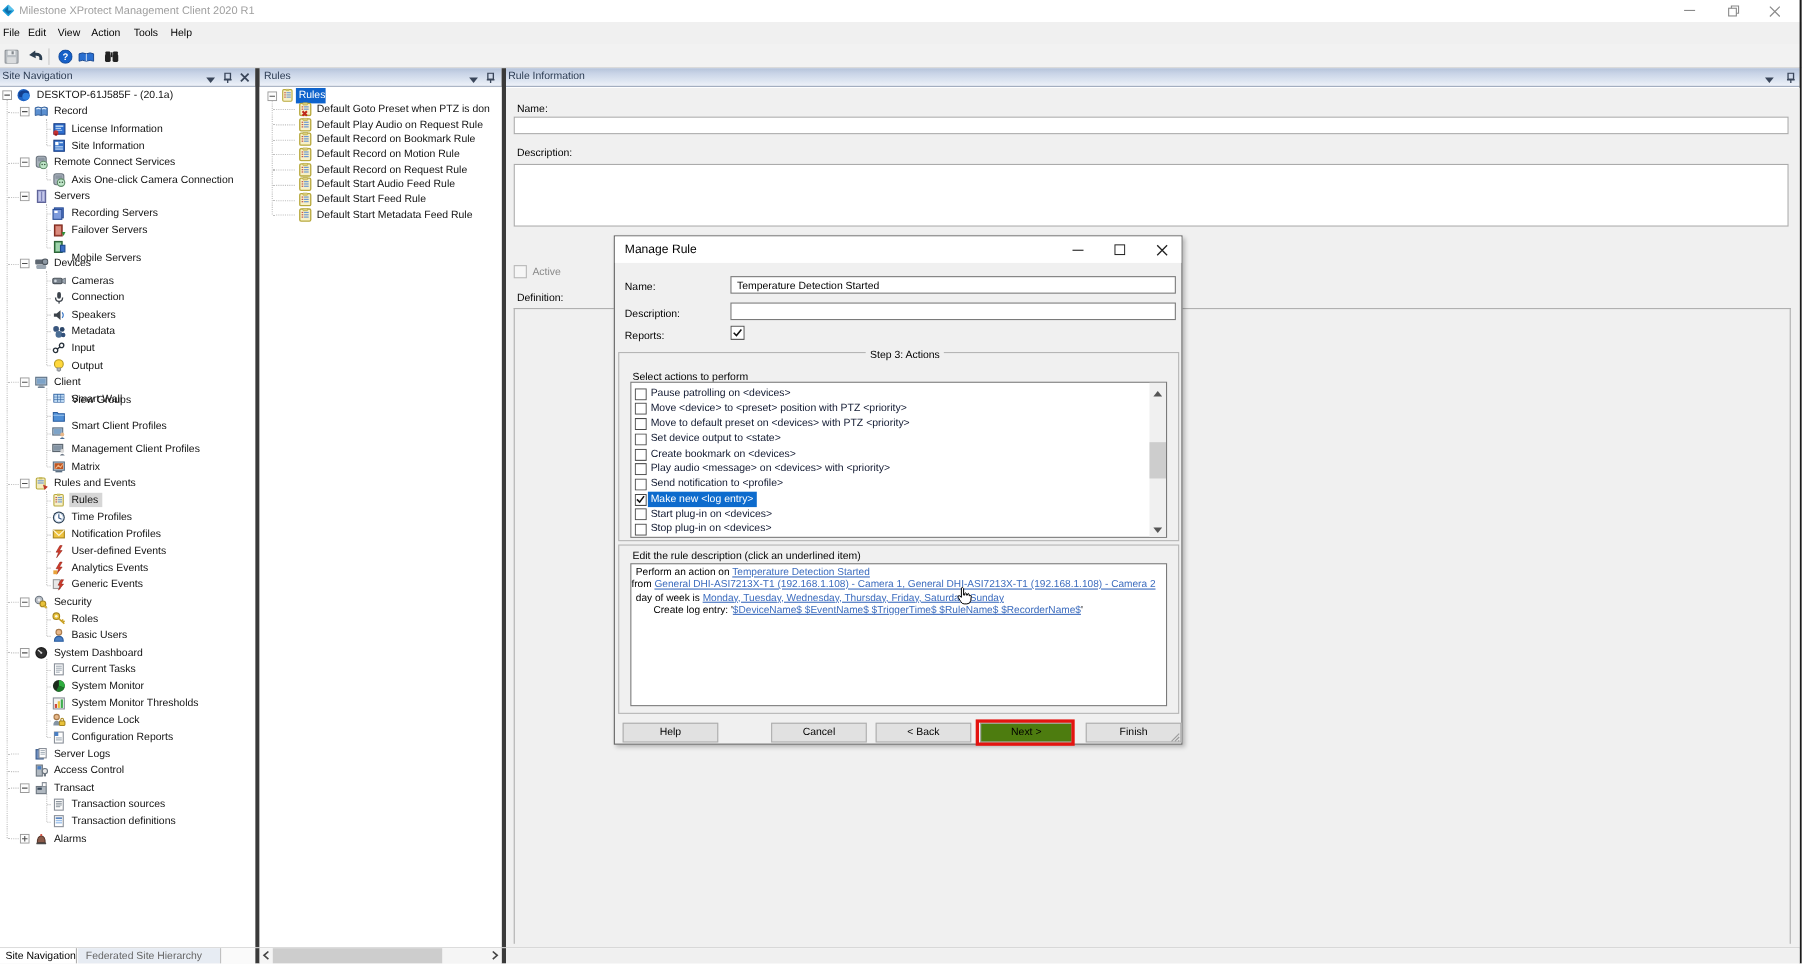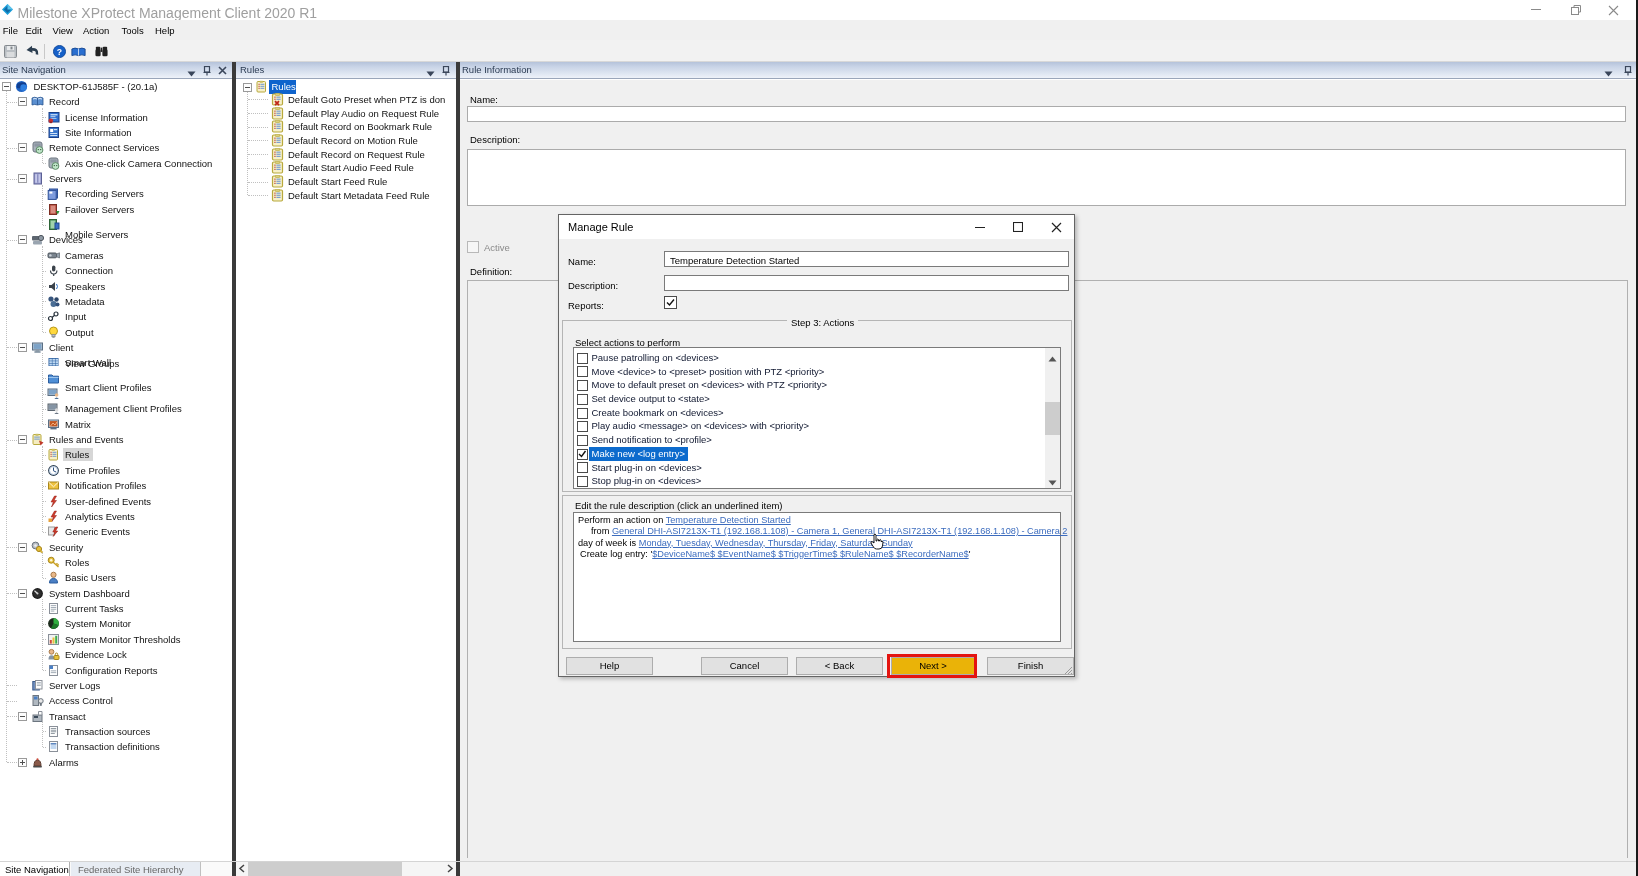--- a/index.html
+++ b/index.html
@@ -8,21 +8,21 @@
 .tree-txt{position:absolute;font-size:9.5px;line-height:15px;white-space:nowrap;color:#111}
 .lnk{color:#3c6cbe;text-decoration:underline}
 </style></head><body>
 
 <div class="ab" style="left:0;top:0;width:1638px;height:20px;background:#ffffff"></div>
 <div class="ab" style="left:1.5px;top:4px"><svg width="11" height="11" viewBox="0 0 14 14">
       <path d="M7 0 L14 7 L7 14 L0 7 Z" fill="#1a9cd8"></path>
       <path d="M7 2.5 L11.5 7 L7 11.5 L2.5 7 Z" fill="#0f6ca8"></path>
       <path d="M7 0 L14 7 L7 7 Z" fill="#5cc4ec"></path>
     </svg></div>
-<div class="ab" style="left:17.5px;top:4.5px;font-size:14px;color:#9f9f9f">Milestone XProtect Management Client 2020 R1</div>
+<div class="ab" style="left:17.5px;top:4.5px;font-size:10px;color:#9f9f9f">Milestone XProtect Management Client 2020 R1</div>
 <div class="ab" style="left:1531px;top:9px;width:10px;height:1.4px;background:#8a8a8a"></div>
 <div class="ab" style="left:1570px;top:4px"><svg width="12" height="12">
       <rect x="1.5" y="3.5" width="7" height="7" fill="none" stroke="#8a8a8a" stroke-width="1"></rect>
       <path d="M4 3.5 L4 1.5 L10.5 1.5 L10.5 8 L8.5 8" fill="none" stroke="#8a8a8a" stroke-width="1"></path>
     </svg></div>
 <div class="ab" style="left:1608px;top:5px"><svg width="11" height="11">
       <path d="M1 1 L10 10 M10 1 L1 10" stroke="#8a8a8a" stroke-width="1.1"></path>
     </svg></div>
 <div class="ab" style="left:0;top:20px;width:1638px;height:20px;background:#f0f0f0"></div>
 <div class="ab" style="left:2.7px;top:25px;font-size:9.5px;color:#000">File</div>
@@ -703,28 +703,28 @@
         </svg></div>
 <div class="ab" style="left:474px;top:129px"><svg width="9" height="6">
           <path d="M0.5 0.5 L8.5 0.5 L4.5 5.5 Z" fill="#555"></path>
         </svg></div>
 <div class="ab" style="left:471px;top:54px;width:15px;height:33px;background:#cdcdcd"></div>
 </div>
 <div class="ab" style="left:2.5px;top:280px;width:510px;height:154px;border:1px solid #b5b5b5"></div>
 <div class="ab" style="left:16px;top:285px">Edit the rule description (click an underlined item)</div>
 <div class="ab" style="left:14px;top:297px;width:488px;height:130px;background:#fff;border:1px solid #7a7a7a;font-size:9.2px;line-height:11.3px">
 <div style="margin:2px 0 0 4px;white-space:nowrap">Perform an action on <span class="lnk">Temperature Detection Started</span></div>
-<div style="margin-left:17px;white-space:nowrap">from <span class="lnk">General DHI-ASI7213X-T1 (192.168.1.108) - Camera 1, General DHI-ASI7213X-T1 (192.168.1.108) - Camera 2</span></div>
+<div style="white-space:nowrap">from <span class="lnk">General DHI-ASI7213X-T1 (192.168.1.108) - Camera 1, General DHI-ASI7213X-T1 (192.168.1.108) - Camera 2</span></div>
 <div style="margin-left:4px;white-space:nowrap">day of week is <span class="lnk">Monday, Tuesday, Wednesday, Thursday, Friday, Saturday, Sunday</span></div>
-<div style="margin-left:6px;white-space:nowrap">Create log entry: '<span class="lnk">$DeviceName$ $EventName$ $TriggerTime$ $RuleName$ $RecorderName$</span>'</div>
+<div style="margin-left:20px;white-space:nowrap">Create log entry: '<span class="lnk">$DeviceName$ $EventName$ $TriggerTime$ $RuleName$ $RecorderName$</span>'</div>
 </div>
 <div class="ab" style="left:310px;top:318px"><svg width="16" height="18" viewBox="0 0 16 18">
         <path d="M5 1.5 Q6.3 0.5 7 2 L7 8 L8 8 L8 6.5 Q8.7 5.5 9.5 6.5 L9.5 8 L10.5 8 L10.5 7 Q11.2 6 12 7 L12 8.5 L13 8.5 Q13.8 8 14 9 L13.5 13 Q13 16 10 16 L7.5 16 Q5.5 16 4.5 14 L2 10 Q1.5 8.5 3 8.5 L5 10 Z" fill="#fff" stroke="#000" stroke-width="0.9"></path>
       </svg></div>
 <div class="ab" style="left:7px;top:442px;width:87px;height:18px;background:#e1e1e1;border:1px solid #adadad;text-align:center;line-height:16px">Help</div>
 <div class="ab" style="left:142px;top:442px;width:87px;height:18px;background:#e1e1e1;border:1px solid #adadad;text-align:center;line-height:16px">Cancel</div>
 <div class="ab" style="left:237px;top:442px;width:87px;height:18px;background:#e1e1e1;border:1px solid #adadad;text-align:center;line-height:16px">&lt; Back</div>
-<div class="ab" style="left:332px;top:442px;width:84px;height:18px;background:#eab308;border:1px solid #adadad;text-align:center;line-height:16px">Next &gt;</div>
+<div class="ab" style="left:332px;top:442px;width:84px;height:18px;background:#4d7c0f;border:1px solid #adadad;text-align:center;line-height:16px">Next &gt;</div>
 <div class="ab" style="left:328px;top:438.5px;width:90px;height:24px;border:3.5px solid #e41410"></div>
 <div class="ab" style="left:428px;top:442px;width:87px;height:18px;background:#e1e1e1;border:1px solid #adadad;text-align:center;line-height:16px">Finish</div>
 <div class="ab" style="left:505px;top:451px"><svg width="9" height="9">
         <path d="M8 1 L1 8 M8 4 L4 8 M8 7 L7 8" stroke="#9a9a9a" stroke-width="1"></path>
       </svg></div>
 </div>
 </body></html>

